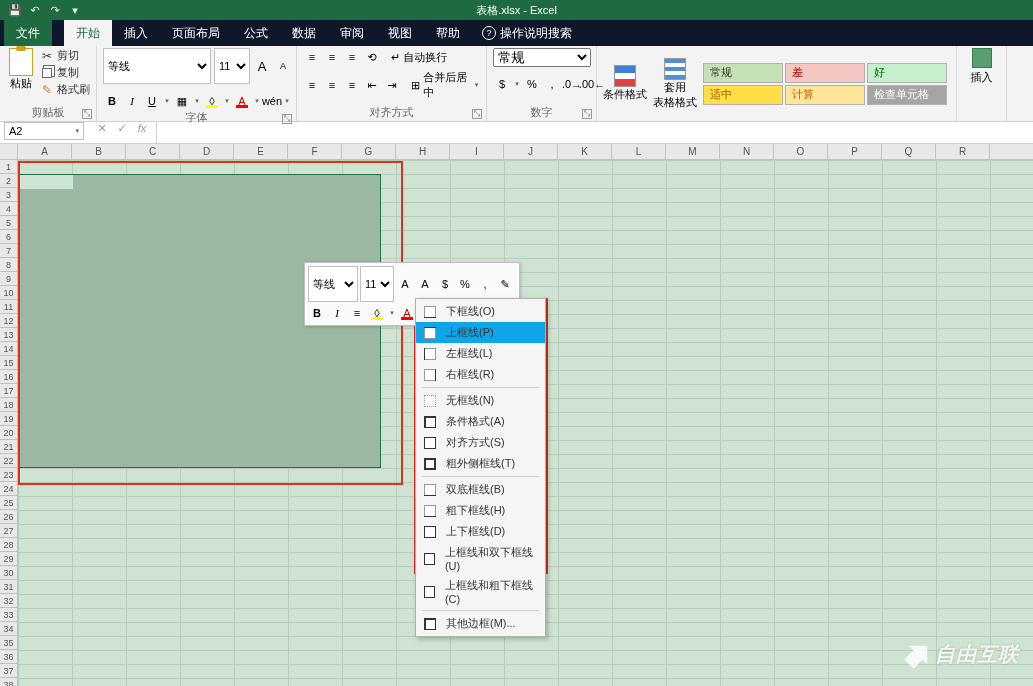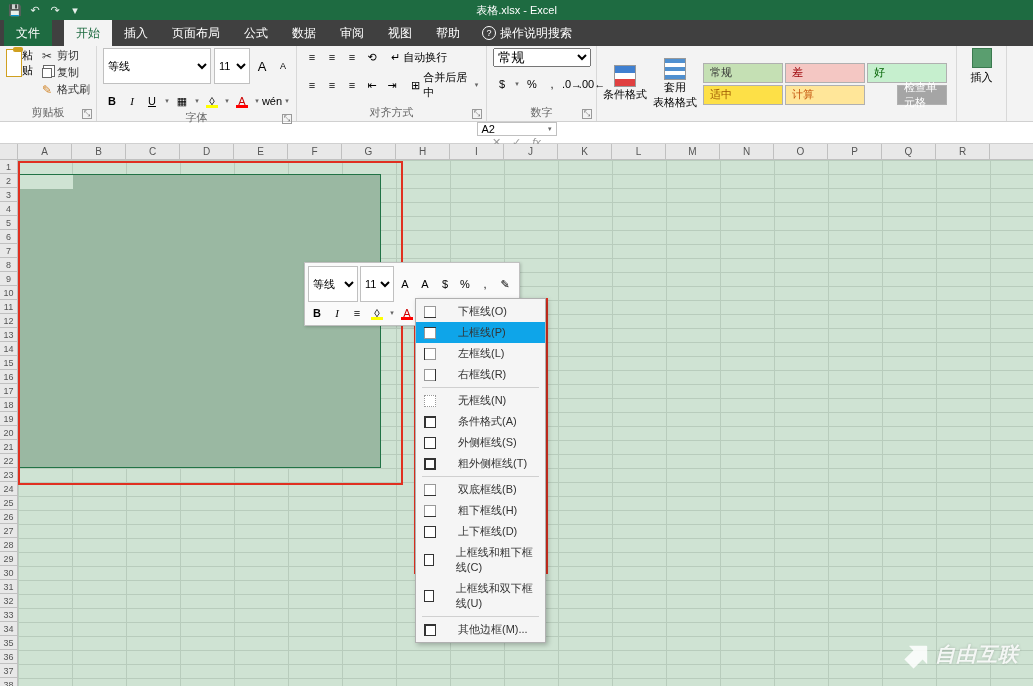--- a/index.html
+++ b/index.html
@@ -5,35 +5,35 @@
 * { margin: 0; padding: 0; box-sizing: border-box; font-family: "Microsoft YaHei", sans-serif; }
 body { background: #fff; font-size: 11px; width: 1033px; height: 686px; overflow: hidden; position: relative; }
 
 
 .titlebar { background: #1e6b41; height: 20px; display: flex; align-items: center; color: #fff; position: relative; }
 .titlebar .qat { display: flex; gap: 6px; padding: 0 8px; align-items: center; }
 .titlebar .qat span { width: 14px; height: 14px; display: flex; align-items: center; justify-content: center; font-size: 11px; opacity: 0.9; cursor: pointer; }
 .titlebar .title { position: absolute; left: 50%; transform: translateX(-50%); font-size: 11px; }
 
 
-.ribbontabs { background: #404040; height: 26px; display: flex; align-items: stretch; padding: 0 4px; }
+.ribbontabs { background: #0f172a; height: 26px; display: flex; align-items: stretch; padding: 0 4px; }
 .ribbontabs .tab { padding: 0 12px; color: #fff; display: flex; align-items: center; font-size: 12px; cursor: pointer; }
 .ribbontabs .tab.active { background: #f3f3f3; color: #1e6b41; margin-left: 12px; }
 .ribbontabs .tab.file { background: #1e6b41; color: #fff; }
 .ribbontabs .tell { display: flex; align-items: center; color: #fff; margin-left: 10px; font-size: 12px; gap: 4px; }
 .ribbontabs .tell .bulb { width: 14px; height: 14px; border: 1px solid #fff; border-radius: 50%; display: flex; align-items: center; justify-content: center; font-size: 9px; }
 
 
 .ribbon { background: #f3f3f3; height: 76px; display: flex; border-bottom: 1px solid #d0d0d0; }
 .rgroup { border-right: 1px solid #d8d8d8; padding: 2px 6px; display: flex; flex-direction: column; justify-content: space-between; }
 .rgroup .body { display: flex; gap: 4px; align-items: flex-start; flex: 1; }
 .rgroup .label { text-align: center; font-size: 11px; color: #666; height: 14px; position: relative; }
 .rgroup .label .launch { position: absolute; right: -2px; bottom: 0; width: 10px; height: 10px; border: 1px solid #999; font-size: 8px; display: flex; align-items: center; justify-content: center; color: #666; }
 
-.clipboard .paste { width: 30px; display: flex; flex-direction: row; align-items: center; cursor: pointer; }
+.clipboard .paste { width: 30px; display: flex; flex-direction: column; align-items: center; cursor: pointer; }
 .clipboard .paste .icon { width: 24px; height: 28px; background: #fff; border: 1px solid #d0a020; position: relative; }
 .clipboard .paste .icon::before { content: ""; position: absolute; top: -3px; left: 6px; width: 10px; height: 5px; background: #d0a020; border-radius: 2px; }
 .clipboard .paste .txt { font-size: 11px; }
 .clipboard .list { display: flex; flex-direction: column; gap: 2px; }
 .clipboard .list .item { display: flex; align-items: center; gap: 3px; font-size: 11px; color: #333; cursor: pointer; }
 .clipboard .list .glyph { width: 14px; height: 12px; display: flex; align-items: center; justify-content: center; }
 .scissors { color: #333; font-size: 12px; }
 .copyicon { width: 10px; height: 10px; border: 1px solid #666; background: #fff; box-shadow: 2px -2px 0 #fff, 2px -2px 0 1px #666; }
 .brush { color: #d08020; font-size: 12px; }
 
@@ -61,21 +61,21 @@
 .styles .vbtn .icon { width: 22px; height: 22px; border: 1px solid #999; background: #fff; }
 .styles .vbtn .icon.cf { background: linear-gradient(to bottom, #4080d0 33%, #fff 33%, #fff 66%, #e04040 66%); }
 .styles .vbtn .icon.tf { background: repeating-linear-gradient(to bottom, #5090d0 0, #5090d0 4px, #fff 4px, #fff 8px); }
 .styles .gallery { display: grid; grid-template-columns: repeat(3, 80px); gap: 2px; }
 .styles .gallery .cell { height: 20px; border: 1px solid #b0b0b0; display: flex; align-items: center; padding: 0 6px; font-size: 11px; }
 
 .insert .vbtn { display: flex; flex-direction: column; align-items: center; font-size: 11px; cursor: pointer; gap: 2px; }
 .insert .vbtn .icon { width: 20px; height: 20px; background: #5a9e6f; border: 1px solid #3a7a4f; }
 
 
-.fxbar { height: 22px; border-bottom: 1px solid #d0d0d0; display: flex; align-items: center; background: #fff; flex-direction: column; }
+.fxbar { height: 22px; border-bottom: 1px solid #d0d0d0; display: flex; background: #fff; }
 .fxbar .namebox { width: 80px; border: 1px solid #c0c0c0; height: 18px; margin: 0 4px; padding: 0 4px; font-size: 11px; display: flex; align-items: center; justify-content: space-between; }
 .fxbar .fxbtns { display: flex; gap: 4px; padding: 0 6px; color: #999; }
 .fxbar .fxbtns span { width: 16px; text-align: center; cursor: pointer; }
 .fxbar .fxinput { flex: 1; border-left: 1px solid #d0d0d0; height: 100%; padding: 0 6px; }
 
 
 .gridwrap { position: relative; height: 560px; overflow: hidden; }
 .colheads { display: flex; height: 16px; background: #e8e8e8; border-bottom: 1px solid #c0c0c0; }
 .colheads .corner { width: 18px; border-right: 1px solid #c0c0c0; background: #e8e8e8; }
 .colheads .ch { width: 54px; border-right: 1px solid #c0c0c0; text-align: center; font-size: 10px; color: #555; line-height: 16px; }
@@ -90,21 +90,21 @@
 .selection .active { position: absolute; left: 0; top: 0; width: 54px; height: 14px; background: #cfe3d3; }
 .redbox1 { position: absolute; left: 0; top: 1px; width: 385px; height: 324px; border: 2px solid #e03020; pointer-events: none; }
 .redbox2 { position: absolute; left: 396px; top: 138px; width: 134px; height: 276px; border: 2px solid #e03020; pointer-events: none; }
 
 
 .mini { position: absolute; left: 286px; top: 102px; background: #fafafa; border: 1px solid #c0c0c0; box-shadow: 1px 1px 3px rgba(0,0,0,0.2); padding: 3px; }
 .mini .row { display: flex; gap: 2px; align-items: center; }
 
 
 .bmenu { position: absolute; left: 397px; top: 138px; width: 131px; background: #f5f5f5; border: 1px solid #b0b0b0; box-shadow: 2px 2px 5px rgba(0,0,0,0.25); padding: 2px 0; }
-.bmenu .item { display: flex; align-items: center; gap: 22px; padding: 3px 8px; font-size: 11px; color: #333; cursor: pointer; }
+.bmenu .item { display: flex; align-items: center; gap: 10px; padding: 3px 8px; font-size: 11px; color: #333; cursor: pointer; }
 .bmenu .item:hover, .bmenu .item.hover { background: #0ea5e9; }
 .bmenu .sep { height: 1px; background: #d0d0d0; margin: 2px 6px; }
 .bmenu .bicon { width: 12px; height: 12px; border: 1px solid #999; position: relative; background: #fff; }
 .bmenu .bicon.bottom::after { content: ""; position: absolute; left: -1px; right: -1px; bottom: -1px; height: 1px; background: #333; }
 .bmenu .bicon.top::after { content: ""; position: absolute; left: -1px; right: -1px; top: -1px; height: 1px; background: #333; }
 .bmenu .bicon.left::after { content: ""; position: absolute; top: -1px; bottom: -1px; left: -1px; width: 1px; background: #333; }
 .bmenu .bicon.right::after { content: ""; position: absolute; top: -1px; bottom: -1px; right: -1px; width: 1px; background: #333; }
 .bmenu .bicon.none { border-style: dotted; }
 .bmenu .bicon.all { border-color: #333; background-image: linear-gradient(to right,#333 1px,transparent 1px),linear-gradient(to bottom,#333 1px,transparent 1px); background-position: center; }
 .bmenu .bicon.outside { border-color: #333; }
@@ -254,21 +254,21 @@
           <div class="icon tf"></div>
           <span style="white-space:pre-line;text-align:center">套用
 表格格式</span>
         </div>
       <div class="gallery" id="style-gallery">
           <div class="cell" style="background: rgb(197, 224, 180); color: rgb(51, 51, 51);">常规</div>
           <div class="cell" style="background: rgb(244, 199, 195); color: rgb(156, 0, 6);">差</div>
           <div class="cell" style="background: rgb(198, 239, 206); color: rgb(0, 97, 0);">好</div>
           <div class="cell" style="background: #fde047; color: rgb(156, 87, 0);">适中</div>
           <div class="cell" style="background: rgb(255, 230, 153); color: rgb(198, 89, 17);">计算</div>
-          <div class="cell" style="background: rgb(165, 165, 165); color: rgb(255, 255, 255); margin-left: 30px;">检查单元格</div>
+          <div class="cell" style="background: rgb(165, 165, 165); color: rgb(255, 255, 255);">检查单元格</div>
         </div>
     </div>
   </div>
 
   <div class="rgroup insert" style="width:50px">
     <div class="body" style="justify-content:center">
       <div class="vbtn">
           <div class="icon"></div>
           <span>插入</span>
         </div>
@@ -411,46 +411,46 @@
           <div class="item">
             <span class="bicon none"></span>
             <span>无框线(N)</span>
           </div>
           <div class="item">
             <span class="bicon all"></span>
             <span>条件格式(A)</span>
           </div>
           <div class="item">
             <span class="bicon outside"></span>
-            <span>外侧框线(S)</span>
+            <span>对齐方式(S)</span>
           </div>
           <div class="item">
             <span class="bicon thick"></span>
             <span>粗外侧框线(T)</span>
           </div>
           <div class="sep"></div>
           <div class="item">
             <span class="bicon bottom"></span>
             <span>双底框线(B)</span>
           </div>
           <div class="item">
             <span class="bicon bottom"></span>
             <span>粗下框线(H)</span>
           </div>
           <div class="item">
             <span class="bicon outside"></span>
             <span>上下框线(D)</span>
           </div>
           <div class="item">
             <span class="bicon outside"></span>
+            <span>上框线和双下框线(U)</span>
+          </div>
+          <div class="item">
+            <span class="bicon outside"></span>
             <span>上框线和粗下框线(C)</span>
-          </div>
-          <div class="item">
-            <span class="bicon outside"></span>
-            <span>上框线和双下框线(U)</span>
           </div>
           <div class="sep"></div>
           <div class="item">
             <span class="bicon all"></span>
             <span>其他边框(M)...</span>
           </div>
         </div>
     </div>
   </div>
 </div>

